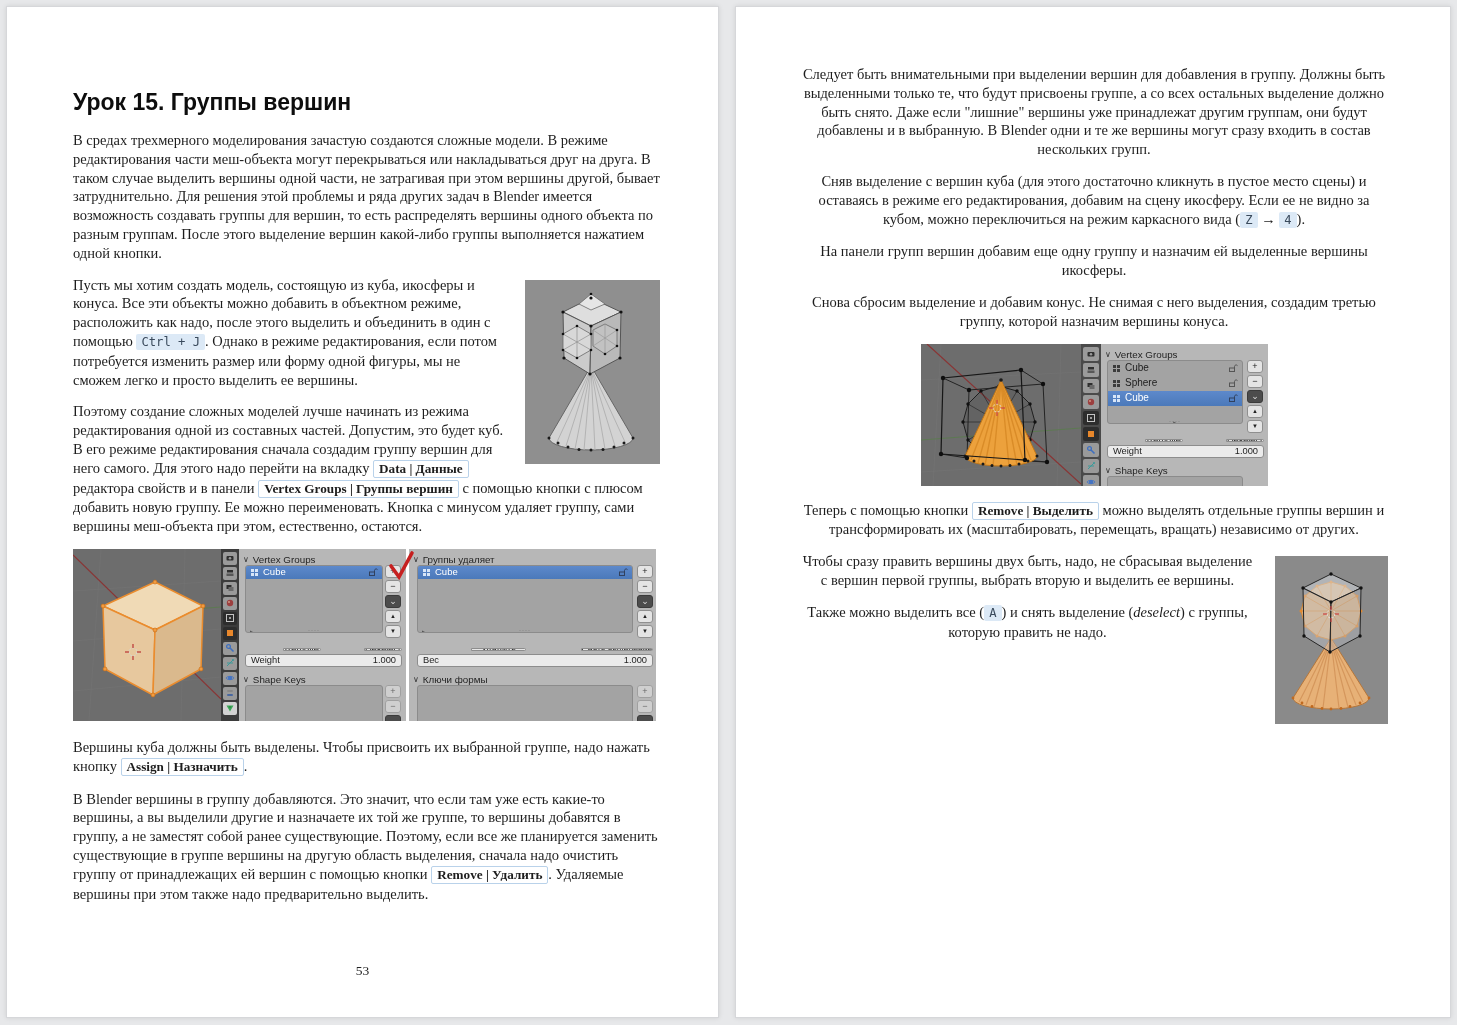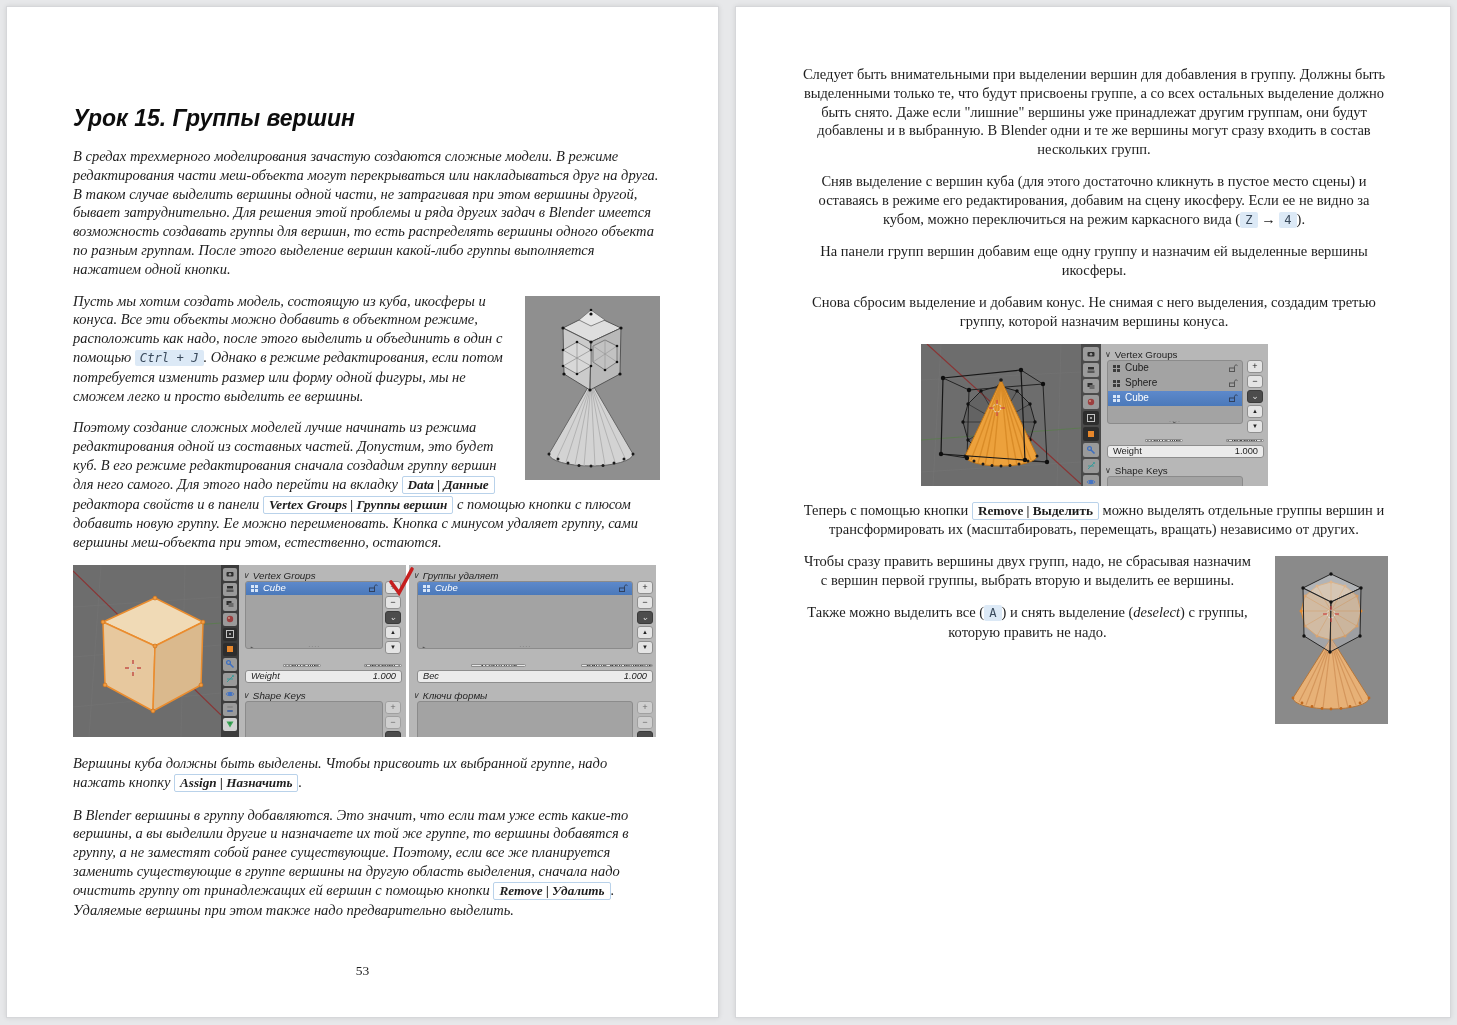--- a/index.html
+++ b/index.html
@@ -3,21 +3,21 @@
 <meta charset="utf-8">
 <style>
   html,body{margin:0;padding:0;background:#e7e8ea;}
   .canvas{position:relative;width:1457px;height:1025px;background:#e7e8ea;overflow:hidden;
           font-family:"Liberation Serif",serif;}
   .page{position:absolute;top:6px;height:1012px;background:#ffffff;border:1px solid #d6d7da;
         box-shadow:0 0 5px rgba(0,0,0,.10);box-sizing:border-box;}
   .page-left{left:6px;width:713px;}
   .page-right{left:735px;width:716px;}
   .pc{position:absolute;color:#1d1d1d;font-size:14.5px;line-height:18.8px;}
-  .pc-left{left:66px;top:98px;width:587px;font-style:italic;}
+  .pc-left{left:66px;top:82px;width:587px;}
   .pc-right{left:64px;top:58px;width:588px;text-align:center;}
   h1.title{font-family:"Liberation Sans",sans-serif;font-size:23px;line-height:27px;
            margin:0 0 15px 0;color:#0d0d0d;font-weight:bold;}
   p{margin:0 0 13px 0;}
   .kbd{font-family:"DejaVu Sans Mono",monospace;font-size:12.2px;background:#dce9f6;color:#3a4a5c;
        padding:1px 5px;border-radius:2px;white-space:nowrap;}
   .uibox{font-weight:bold;font-size:13.2px;border:1px solid #b9d2ea;border-radius:2px;
          padding:0 5px 1px 5px;white-space:nowrap;}
   em{font-style:italic;}
   .pageno{position:absolute;bottom:38px;left:0;width:100%;text-align:center;font-size:13.5px;color:#222;}
@@ -681,20 +681,20 @@
             </g>
             <g>
               <circle cx="56" cy="58" r="4" fill="none" stroke="#e6e6e6" stroke-width="1" stroke-dasharray="2,1.5"></circle>
               <line x1="56" y1="50" x2="56" y2="54" stroke="#c44" stroke-width="1.2"></line>
               <line x1="56" y1="62" x2="56" y2="66" stroke="#c44" stroke-width="1.2"></line>
               <line x1="48" y1="58" x2="52" y2="58" stroke="#c44" stroke-width="1.2"></line>
               <line x1="60" y1="58" x2="64" y2="58" stroke="#c44" stroke-width="1.2"></line>
             </g>
           </svg>
         </div>
-        <p>Чтобы сразу править вершины двух групп, надо, не сбрасывая назначим с вершин первой группы, выбрать вторую и выделить ее вершины.</p>
+        <p>Чтобы сразу править вершины двух быть, надо, не сбрасывая выделение с вершин первой группы, выбрать вторую и выделить ее вершины.</p>
         <p>Также можно выделить все (<span class="kbd">A</span>) и снять выделение (<em>deselect</em>) с группы, которую править не надо.</p>
       </div>
 
     </div>
   </div>
 
 </div>
 
 </body></html>

